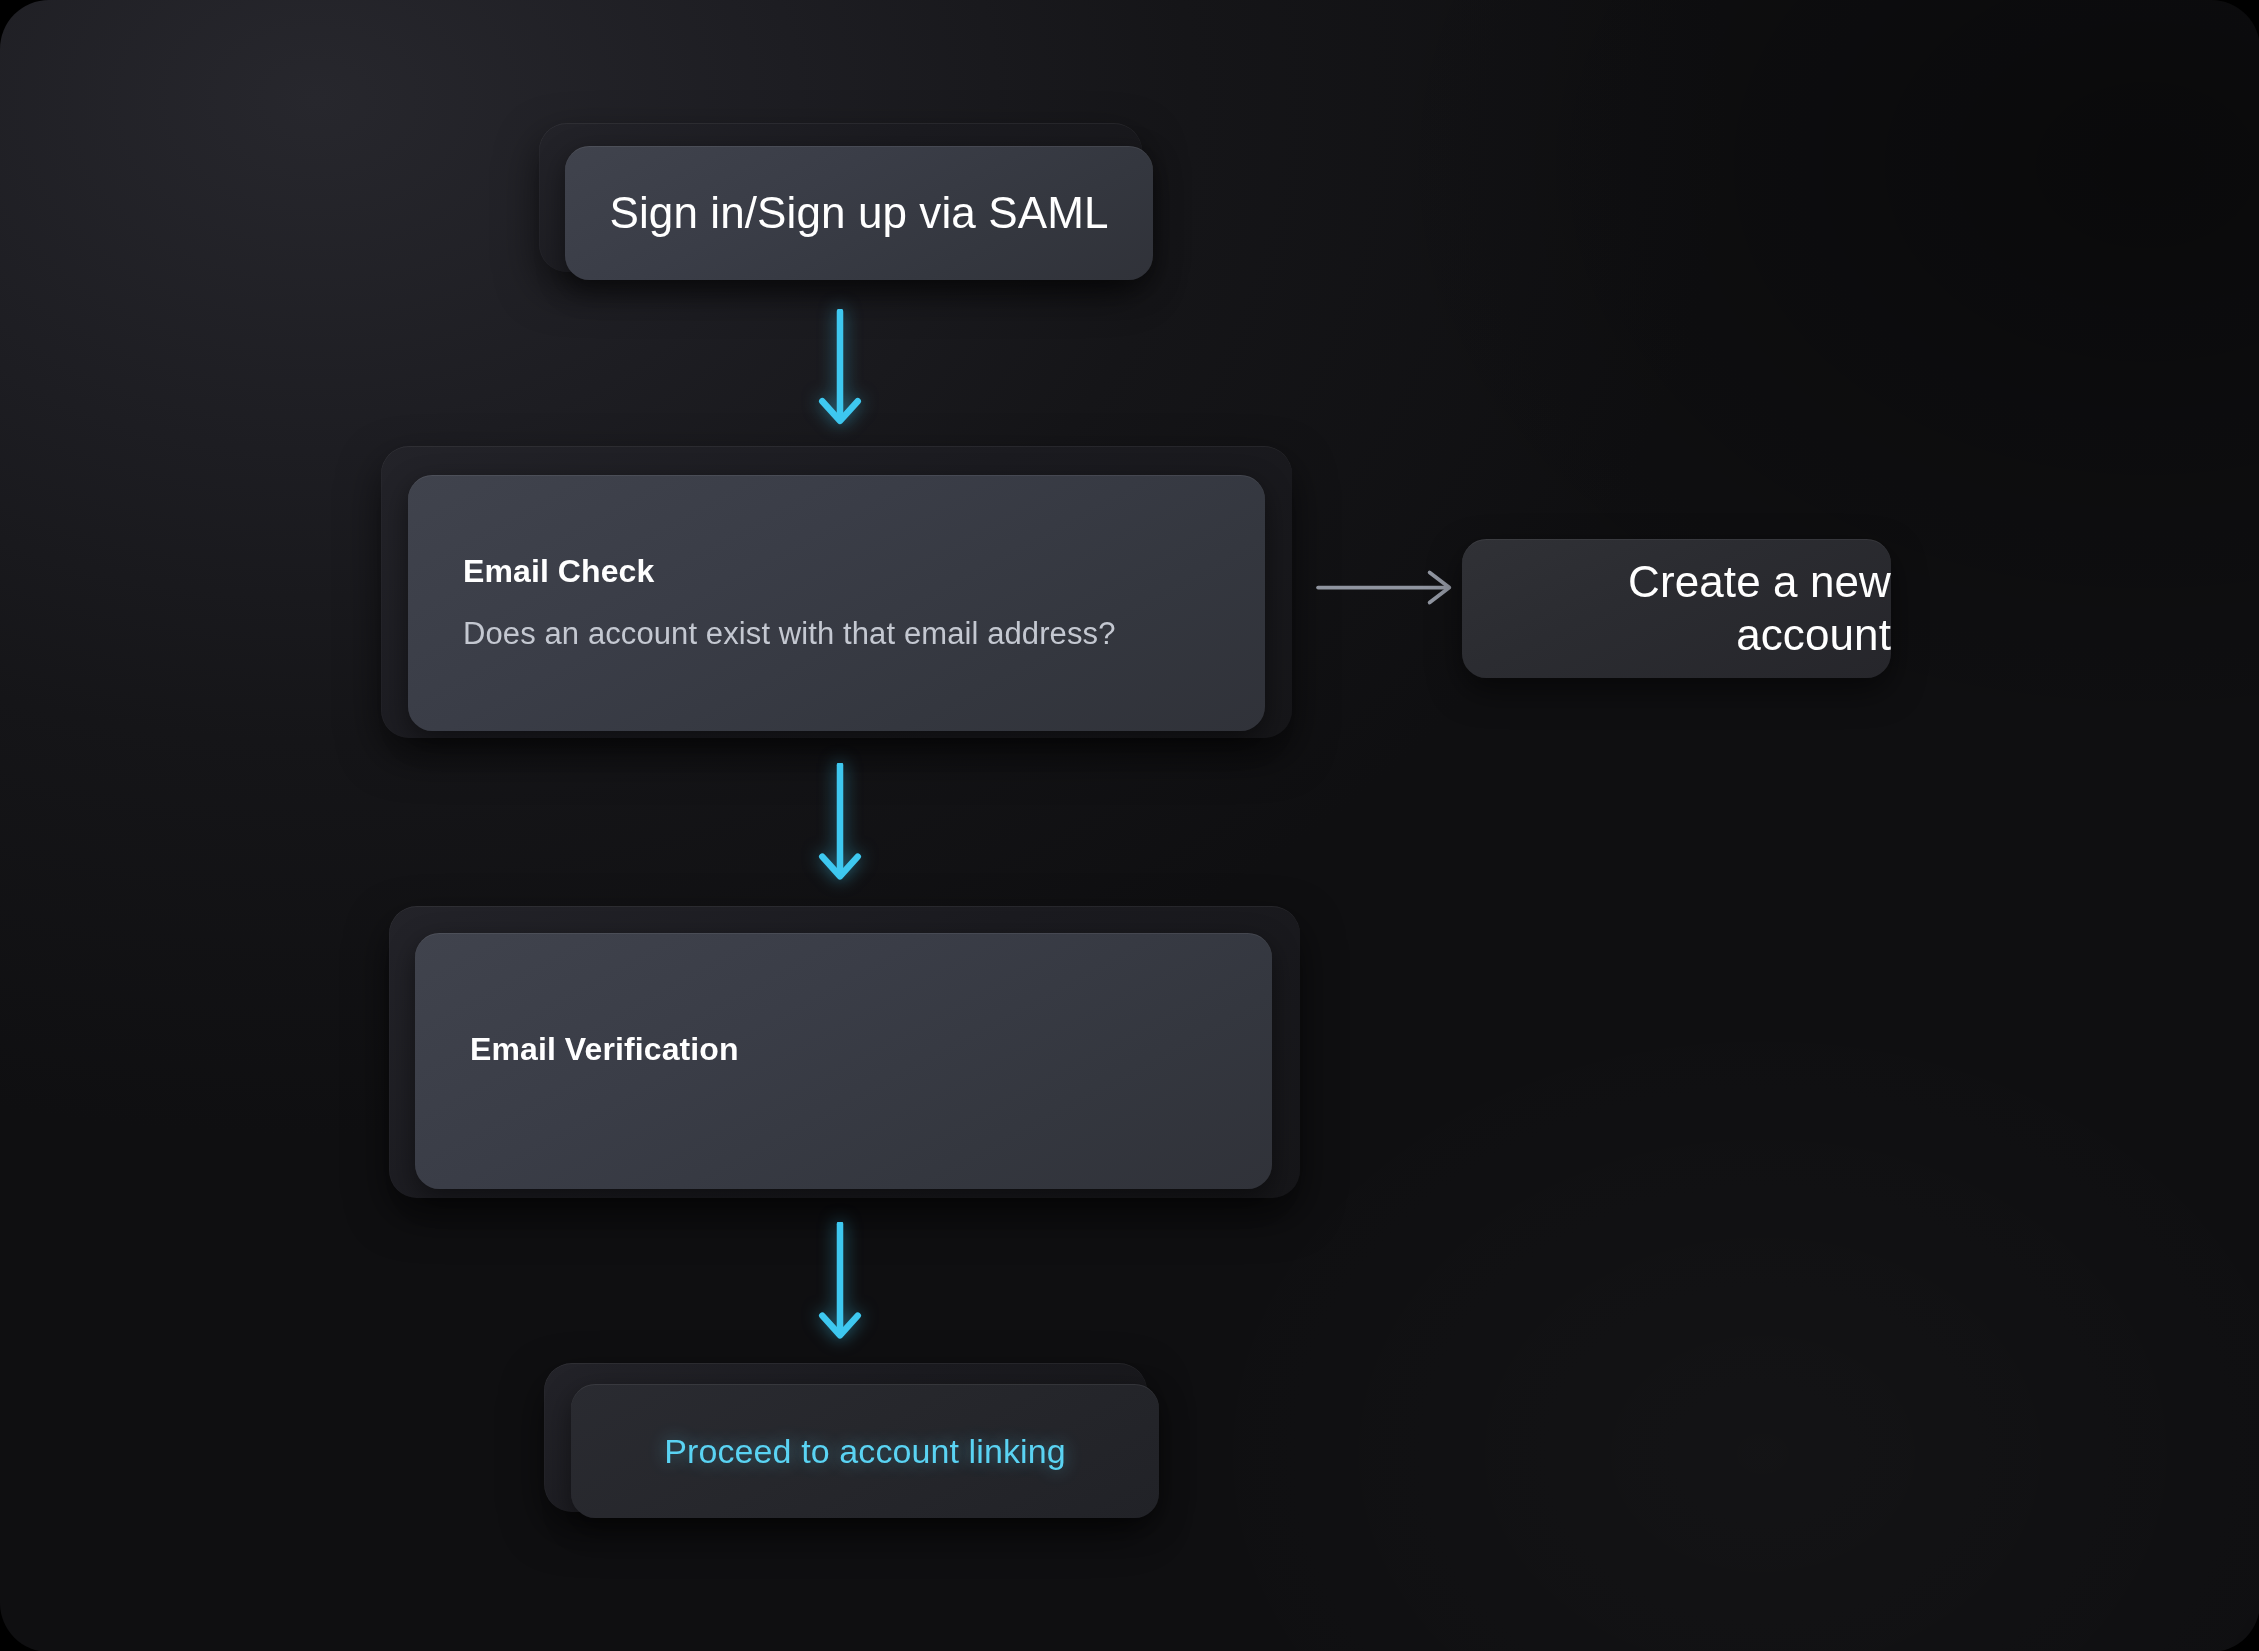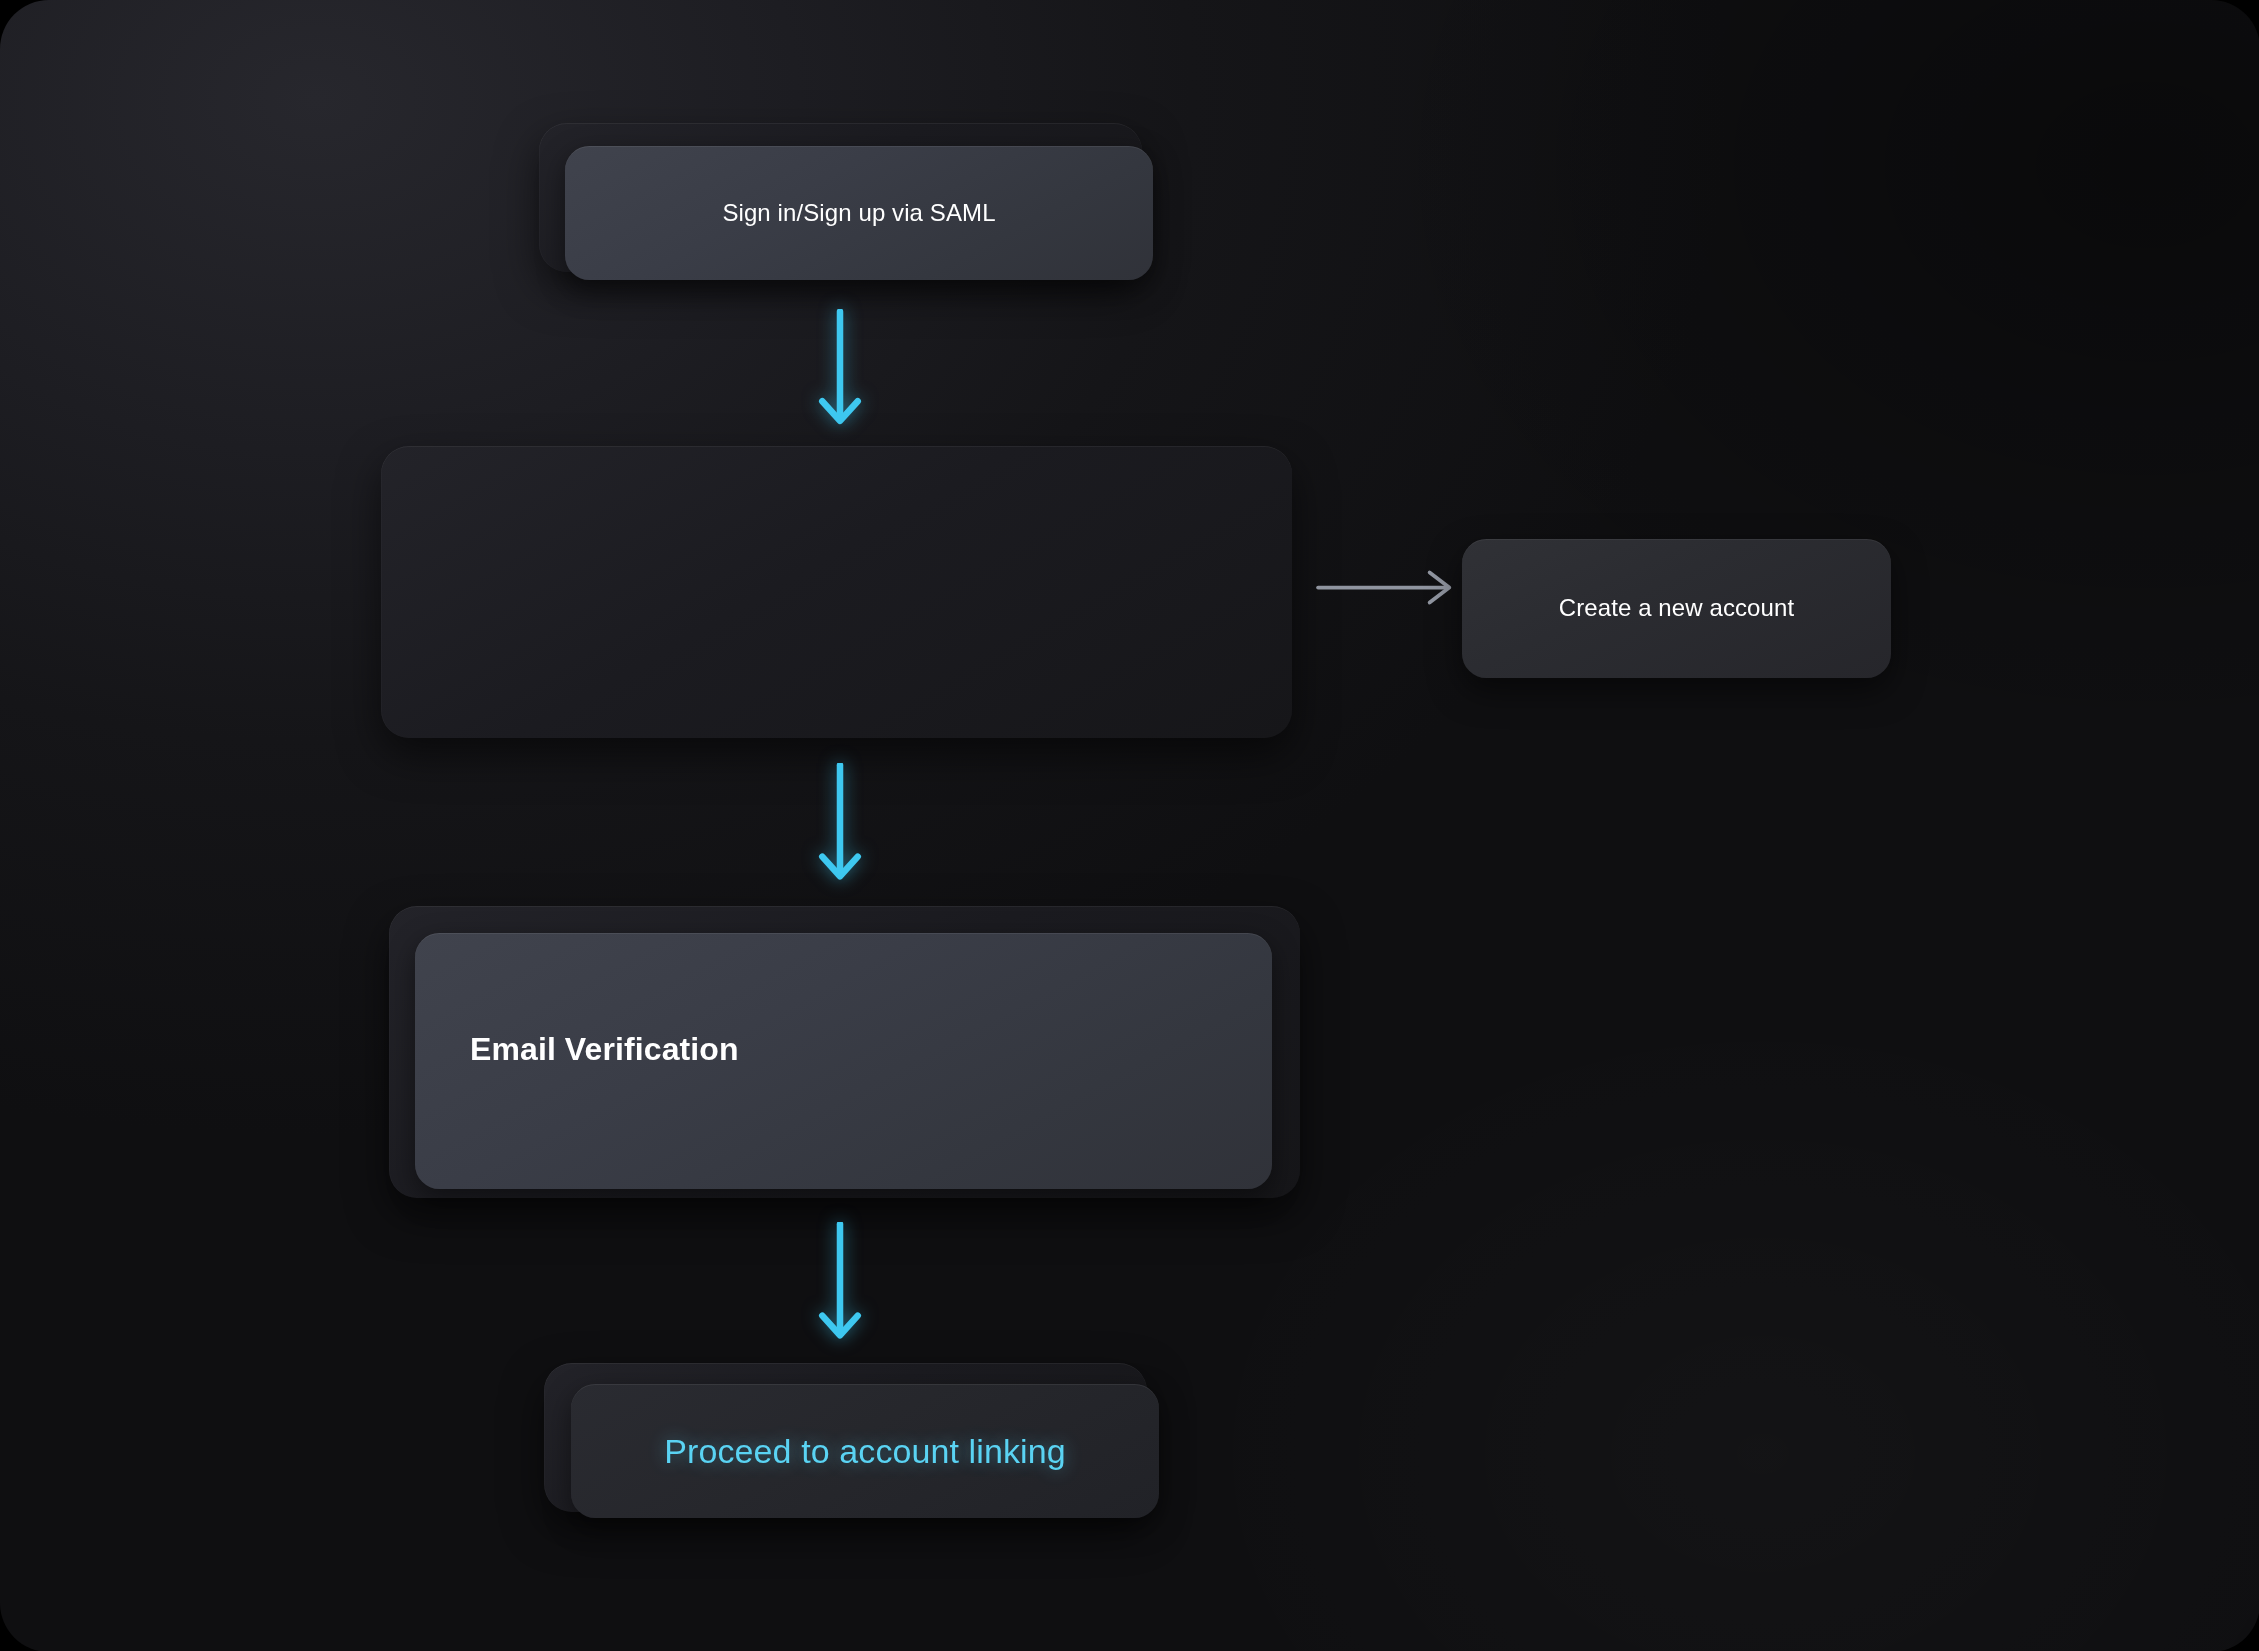--- a/index.html
+++ b/index.html
@@ -69,23 +69,23 @@
   }
   
   .card--flat {
     background: linear-gradient(155deg, #303136 0%, #2b2c31 40%, #26262b 100%);
     box-shadow:
       inset 0 0.9px 0 rgba(255,255,255,0.06),
       0 13px 32px rgba(0,0,0,0.5);
   }
 
   .node-center-label {
-    text-align: left;
+    text-align: right;
     color: #ffffff;
-    font-size: 24px;
+    font-size: 44px;
     font-weight: 400;
     letter-spacing: 0.1px;
     line-height: 1.2;
   }
   .node-title {
     color: #ffffff;
     font-size: 32px;
     font-weight: 700;
     letter-spacing: 0.1px;
     line-height: 1.2;
@@ -127,20 +127,24 @@
   <div class="card card--slate" style="left:565px; top:146px; width:588px; height:134px; align-items:center;">
     <div class="node-center-label">Sign in/Sign up via SAML</div>
   </div>
 
   <svg class="arrow-v" style="left:812px; top:309px;" width="56" height="121" viewBox="0 0 60 128">
     <line x1="30" y1="2" x2="30" y2="112" stroke="#3ec8f0" stroke-width="7" stroke-linecap="round"></line>
     <polyline points="11,98 30,119 49,98" fill="none" stroke="#3ec8f0" stroke-width="7" stroke-linecap="round" stroke-linejoin="round"></polyline>
   </svg>
 
   <div class="frame" style="left:381px; top:446px; width:911px; height:292px;"></div>
+  <div class="card card--slate" style="left:408px; top:475px; width:857px; height:256px; padding:0 55px;">
+    <div class="node-title">Email Check</div>
+    <div class="node-desc">Does an account exist with that email address?</div>
+  </div>
 
   <svg class="arrow-h" style="left:1315px; top:565px;" width="143" height="45" viewBox="0 0 152 48">
     <line x1="3" y1="24" x2="140" y2="24" stroke="#9095a0" stroke-width="4" stroke-linecap="round"></line>
     <polyline points="122,8 143,24 122,40" fill="none" stroke="#9095a0" stroke-width="4" stroke-linecap="round" stroke-linejoin="round"></polyline>
   </svg>
 
   <div class="card card--flat" style="left:1462px; top:539px; width:429px; height:139px; align-items:center;">
     <div class="node-center-label">Create a new account</div>
   </div>
 

